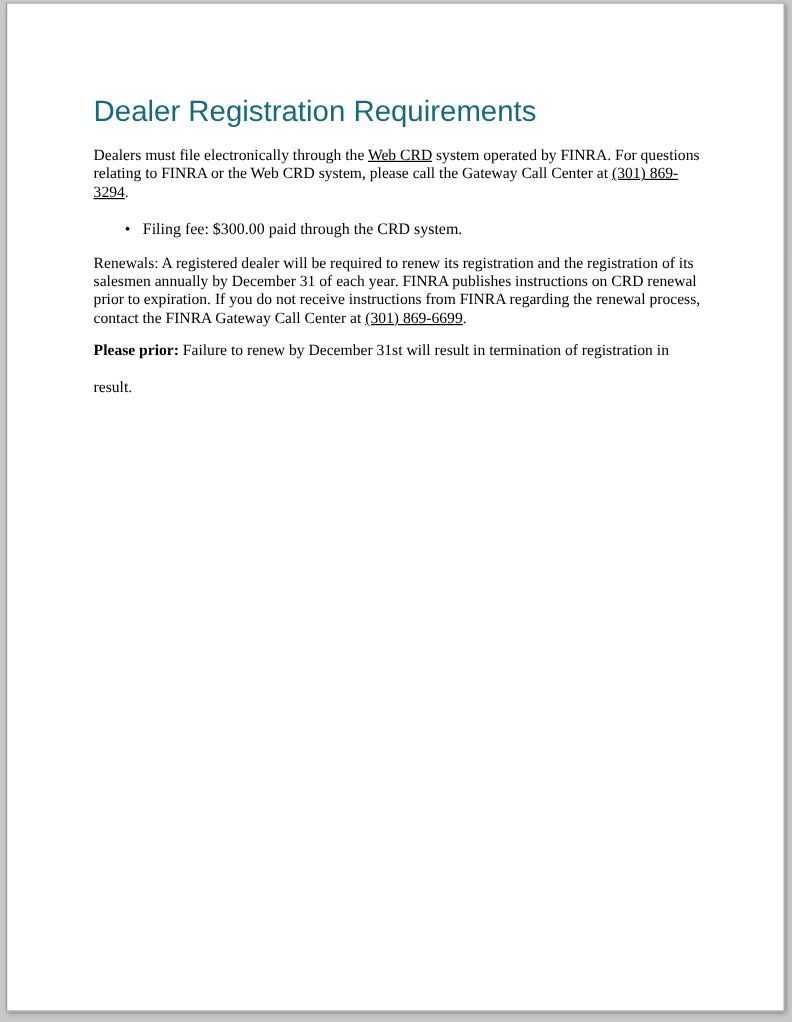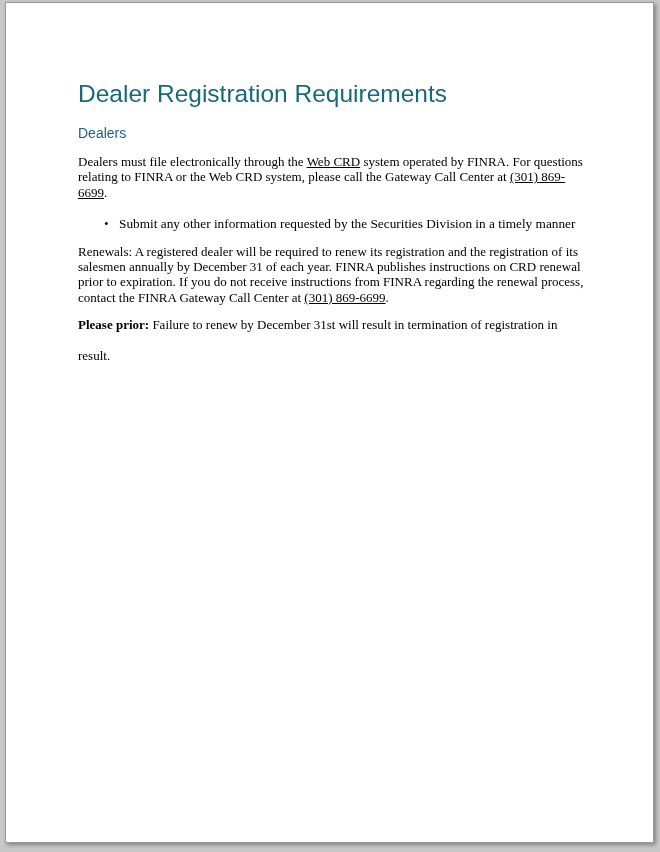--- a/index.html
+++ b/index.html
@@ -82,27 +82,26 @@
 </style>
 </head>
 <body>
 
 <div class="viewport">
   <div class="paper">
     <div class="content">
 
       <h1 class="doc-title">Dealer Registration Requirements</h1>
 
-      <h2 class="doc-subtitle">Dealers</h2>
 
-      <p class="body-par"><span>Dealers must file electronically through the </span><span class="doc-link">Web CRD</span><span> system operated by FINRA. For questions</span><br><span>relating to FINRA or the Web CRD system, please call the Gateway Call Center at </span><span class="doc-link">(301) 869-</span><br><span class="doc-link">6699</span><span>.</span></p>
+      <p class="body-par"><span>Dealers must file electronically through the </span><span class="doc-link">Web CRD</span><span> system operated by FINRA. For questions</span><br><span>relating to FINRA or the Web CRD system, please call the Gateway Call Center at </span><span class="doc-link">(301) 869-</span><br><span class="doc-link">3294</span><span>.</span></p>
 
 
       <ul class="doc-list">
-        <li><span>Submit any other information requested by the Securities Division in a timely manner</span></li>
+        <li><span>Filing fee: $300.00 paid through the CRD system.</span></li>
       </ul>
 
       <p class="body-par tight"><span>Renewals: A registered dealer will be required to renew its registration and the registration of its</span><br><span>salesmen annually by December 31 of each year. FINRA publishes instructions on CRD renewal</span><br><span>prior to expiration. If you do not receive instructions from FINRA regarding the renewal process,</span><br><span>contact the FINRA Gateway Call Center at </span><span class="doc-link">(301) 869-6699</span><span>.</span></p>
 
       <p class="body-par tight"><span class="bold">Please prior:</span><span> Failure to renew by December 31st will result in termination of registration in</span><br><br><span>result.</span></p>
 
     </div>
   </div>
 </div>
 

